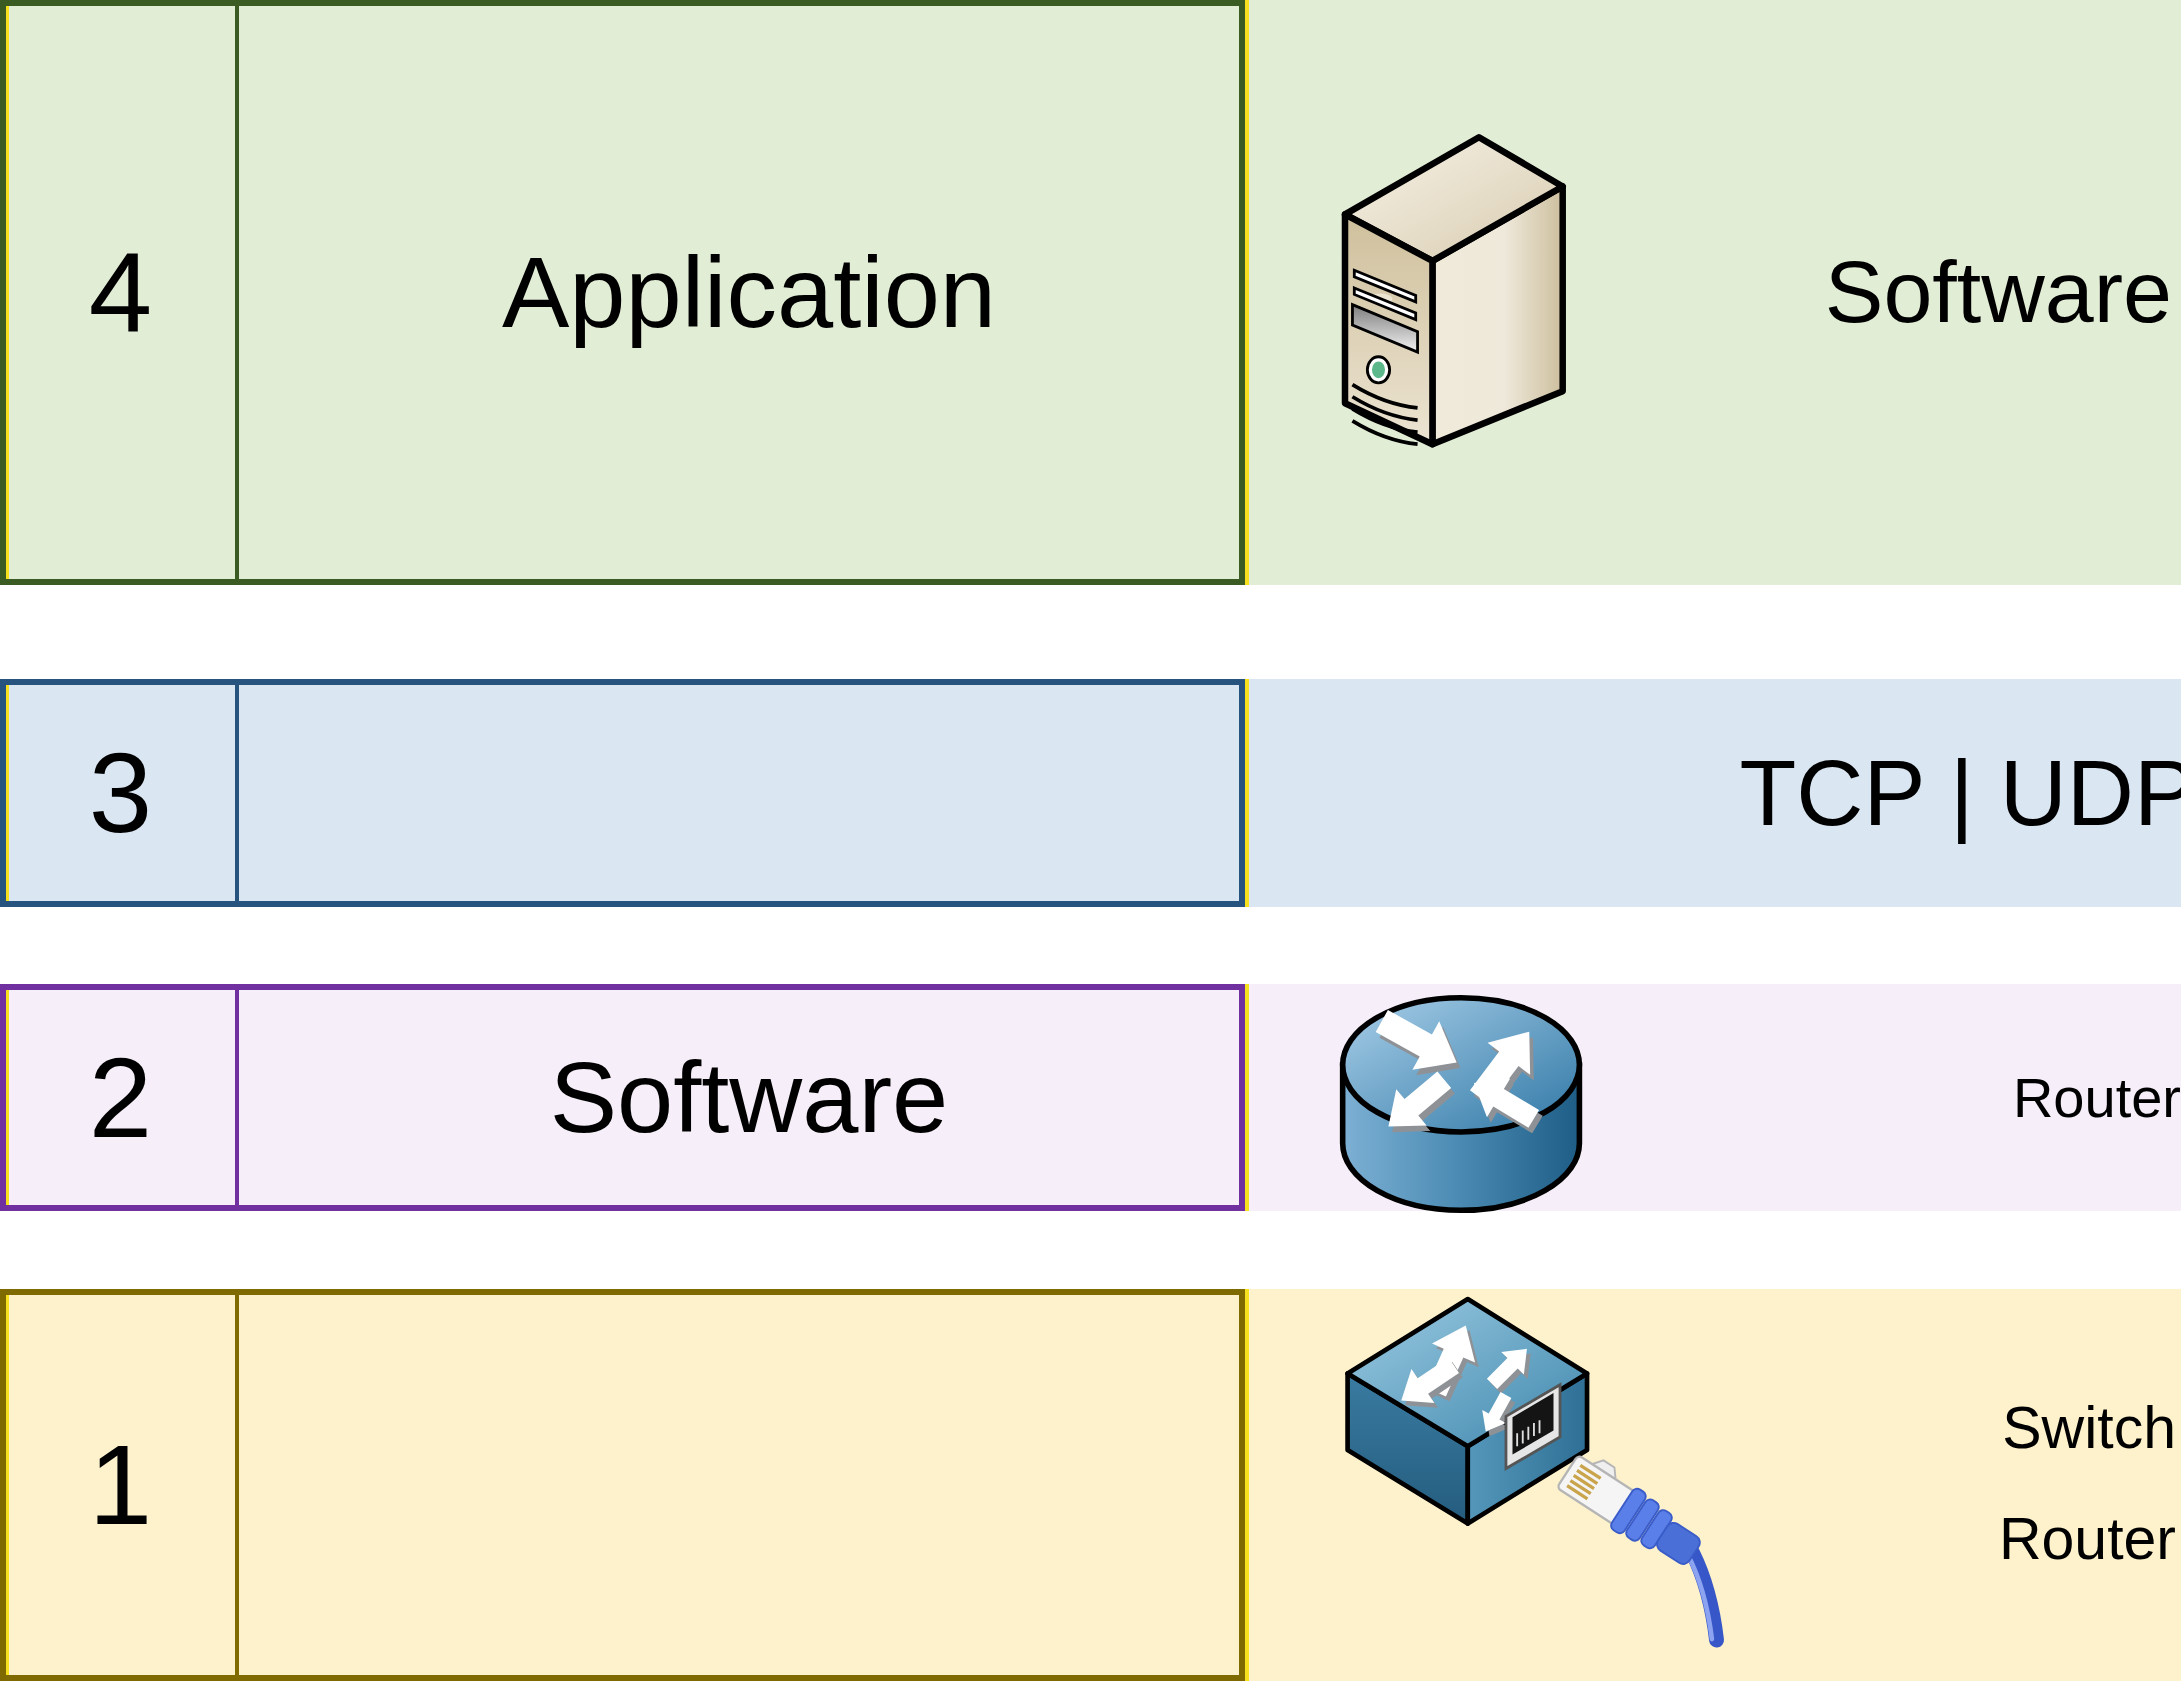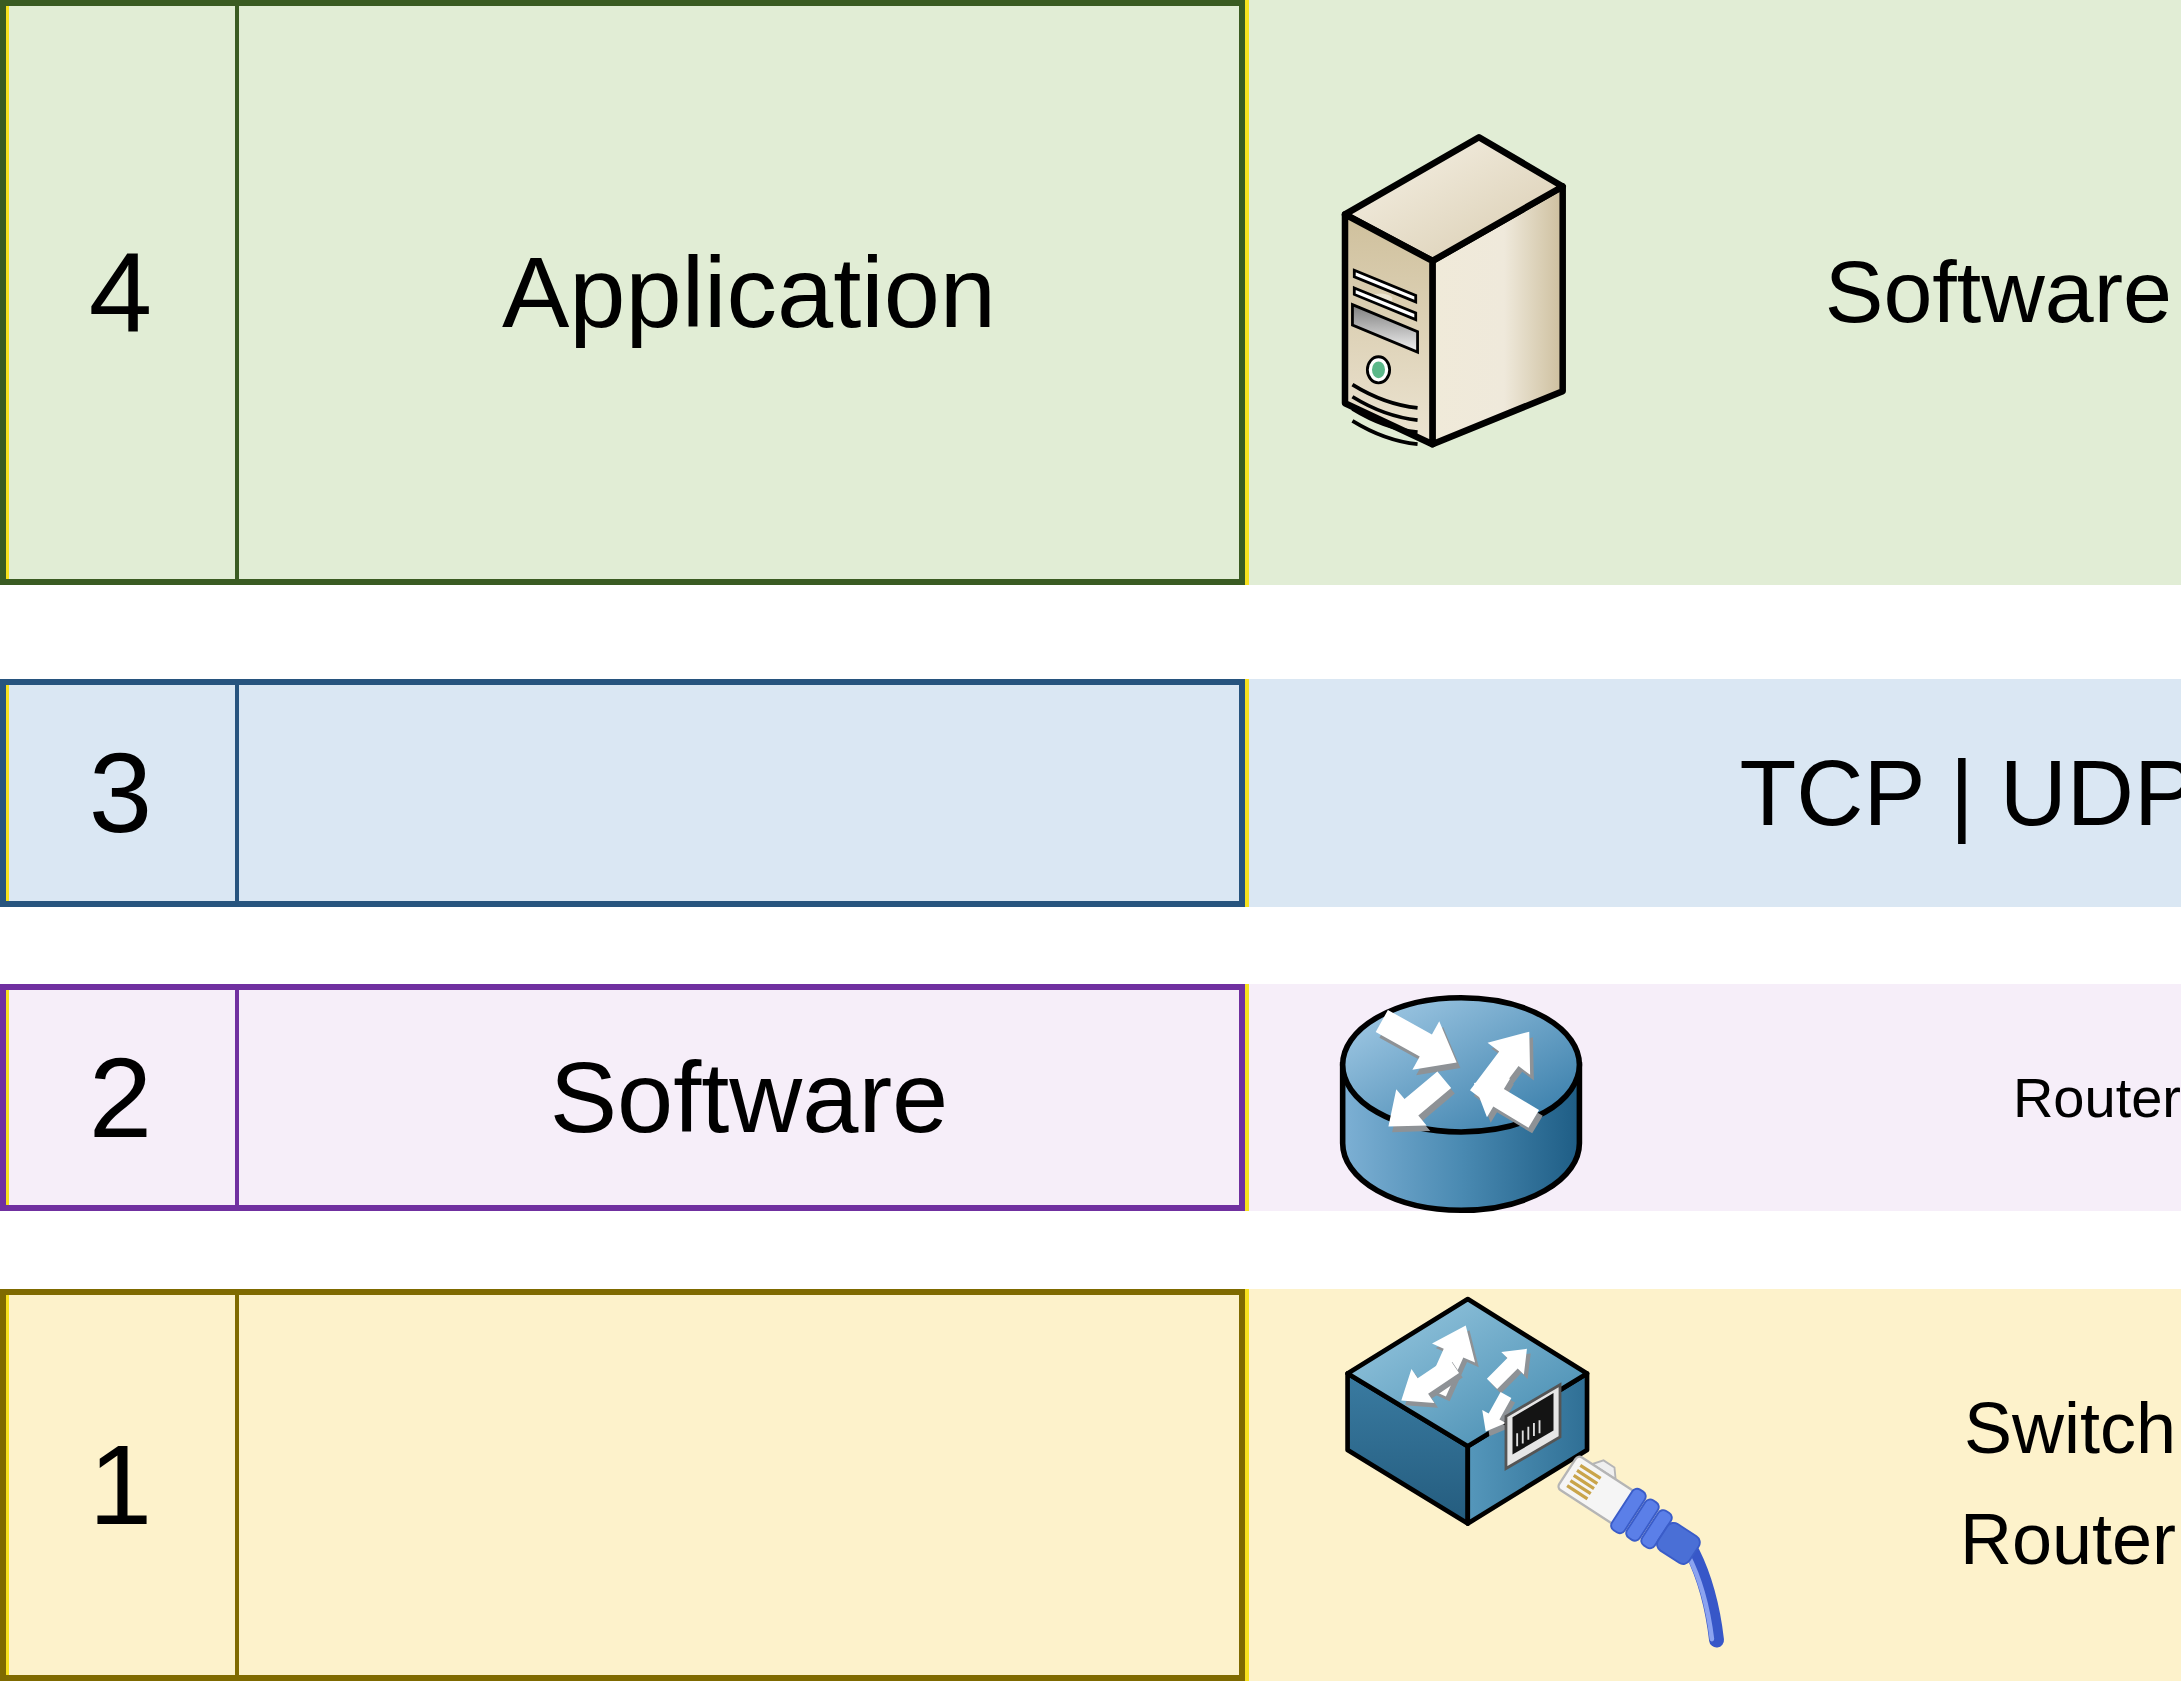--- a/index.html
+++ b/index.html
@@ -37,21 +37,21 @@
   }
   .icon{position:absolute;overflow:visible;}
   .server-icon{left:1345px;top:137px;width:227px;height:313px;}
   .router-icon{left:1338px;top:7.5px;width:247px;height:224px;}
   .switch-icon{left:1342px;top:8.4px;width:382px;height:359px;}
 
   .rlabel{position:absolute;text-align:right;}
   .software-lbl{left:1631px;width:541px;top:241px;font-size:88px;line-height:101px;}
   .tcpudp-lbl{left:1599px;width:597px;top:60px;font-size:93px;line-height:108px;white-space:nowrap;}
   .router-lbl{left:1622px;width:559px;top:62px;font-size:56px;line-height:104px;}
-  .switchcable-lbl{left:1617px;width:559px;top:84px;font-size:72px;line-height:111px;}
+  .switchcable-lbl{left:1617px;width:559px;top:84px;font-size:59px;line-height:111px;}
 </style>
 </head>
 <body>
 
 <svg width="0" height="0" style="position:absolute">
   <defs>
     <path id="arrow-shape" d="M0,-10 L40,-10 L40,-22 L68,0 L40,22 L40,10 L0,10 Z"></path>
     <linearGradient id="srvT" x1="0" y1="0" x2="1" y2="1">
       <stop offset="0" stop-color="#f7f3e8"></stop>
         <stop offset="1" stop-color="#d8cbaf"></stop>

